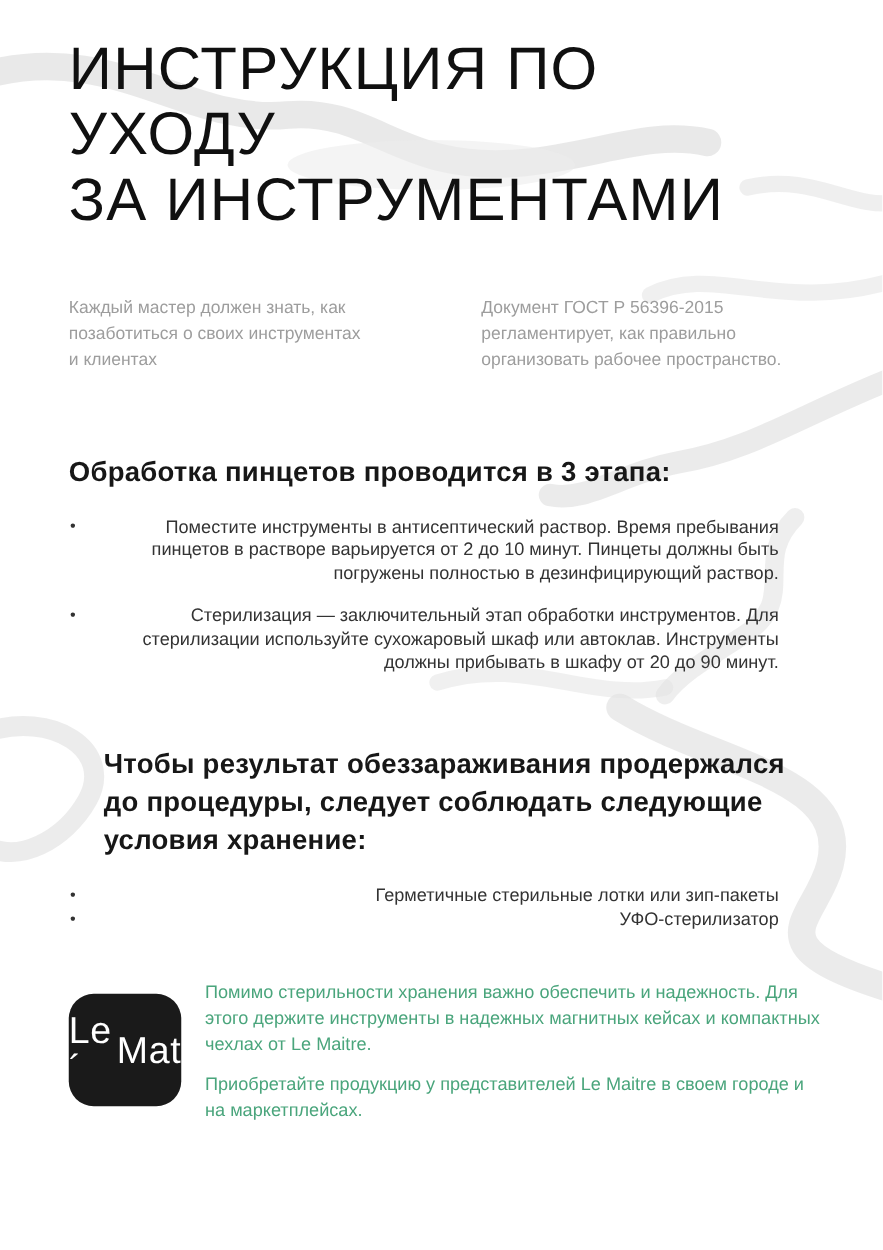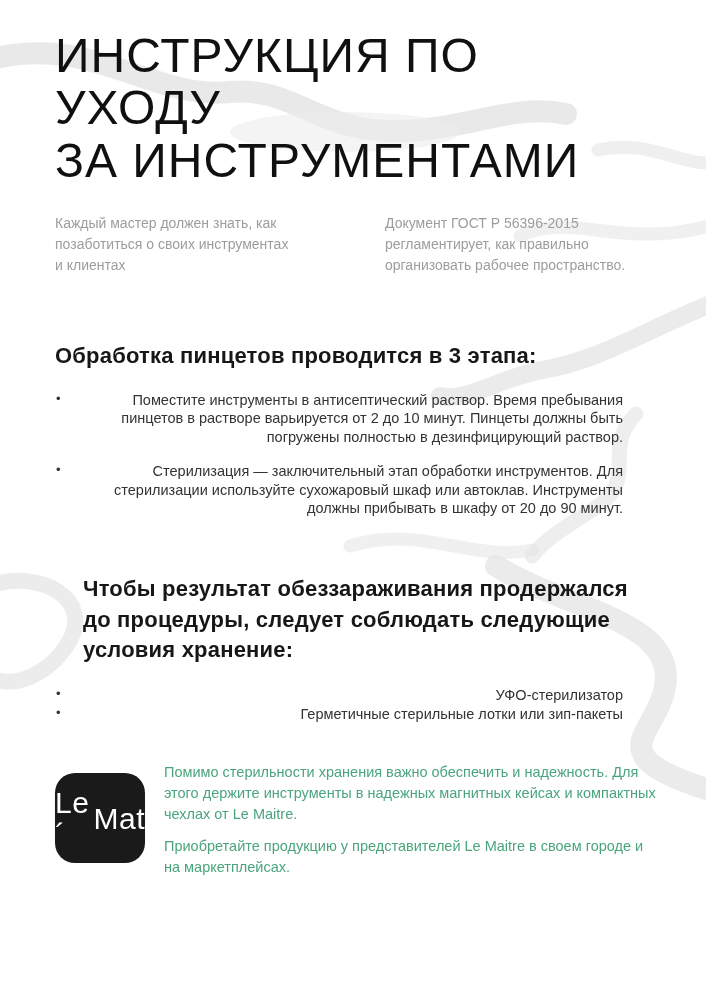--- a/index.html
+++ b/index.html
@@ -16,21 +16,21 @@
   .title {
     margin:0;
     font-size:48px;
     font-weight:400;
     letter-spacing:1px;
     line-height:1.09;
     color:#101010;
   }
   .title-line { display:block; }
 
-  .intro { display:flex; margin-top:26px; color:#9d9d9d; font-size:14px; line-height:1.5; }
+  .intro { display:flex; margin-top:48px; color:#9d9d9d; font-size:14px; line-height:1.5; }
   .intro-left  { width:245px; margin:0; }
   .intro-right { width:265px; margin:0 0 0 85px; }
 
   .section-heading {
     margin:0;
     font-size:22px;
     font-weight:700;
     letter-spacing:0.2px;
     color:#171717;
   }
@@ -94,22 +94,22 @@
     <h2 class="section-heading heading-processing">Обработка пинцетов проводится в 3 этапа:</h2>
 
     <ul class="bullets bullets-processing">
       <li>Поместите инструменты в антисептический раствор. Время пребывания пинцетов в растворе варьируется от 2 до 10 минут. Пинцеты должны быть погружены полностью в дезинфицирующий раствор.</li>
       <li>Стерилизация — заключительный этап обработки инструментов. Для стерилизации используйте сухожаровый шкаф или автоклав. Инструменты должны прибывать в шкафу от 20 до 90 минут.</li>
     </ul>
 
     <h2 class="section-heading heading-storage">Чтобы результат обеззараживания продержался до процедуры, следует соблюдать следующие условия хранение:</h2>
 
     <ul class="bullets bullets-storage">
+      <li>Герметичные стерильные лотки или зип-пакеты</li>
       <li>УФО-стерилизатор</li>
-      <li>Герметичные стерильные лотки или зип-пакеты</li>
     </ul>
 
     <div class="footer">
       <div class="logo">
         <span>Le´</span>
         <span>Mat</span>
       </div>
       <div class="footer-text">
         <p>Помимо стерильности хранения важно обеспечить и надежность. Для этого держите инструменты в надежных магнитных кейсах и компактных чехлах от Le Maitre.</p>
         <p>Приобретайте продукцию у представителей Le Maitre в своем городе и на маркетплейсах.</p>

